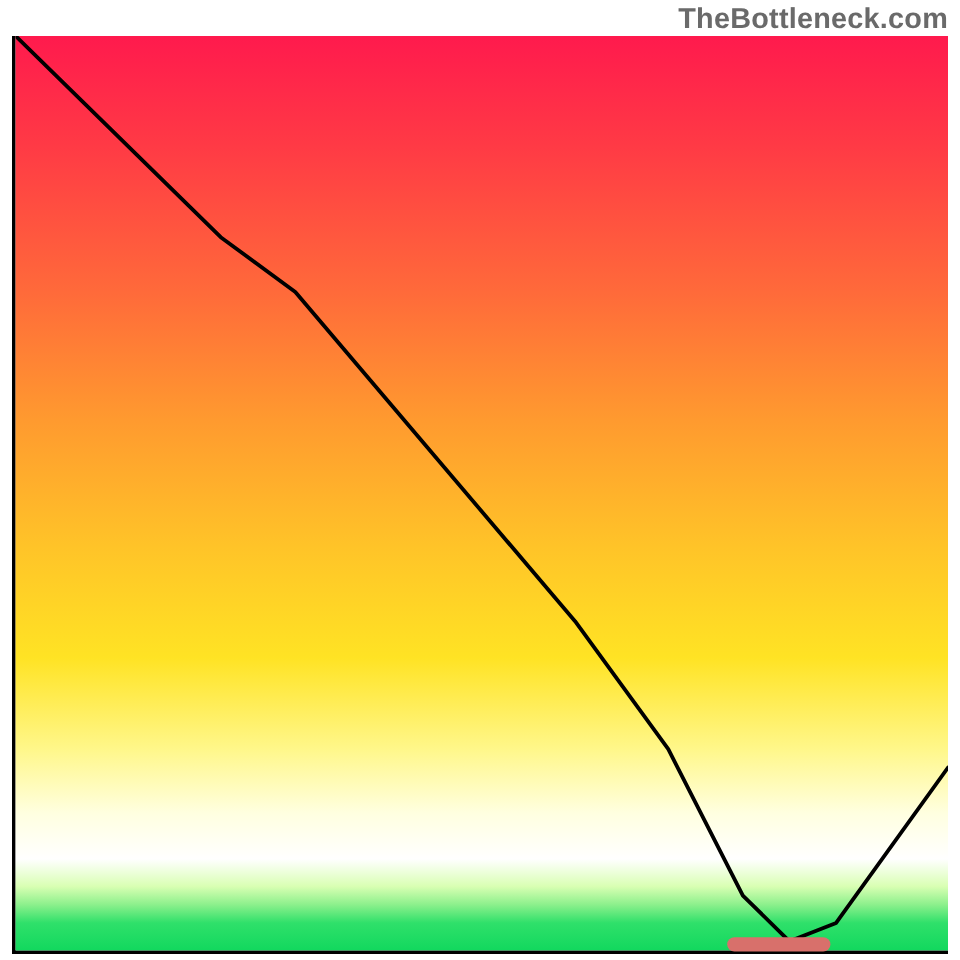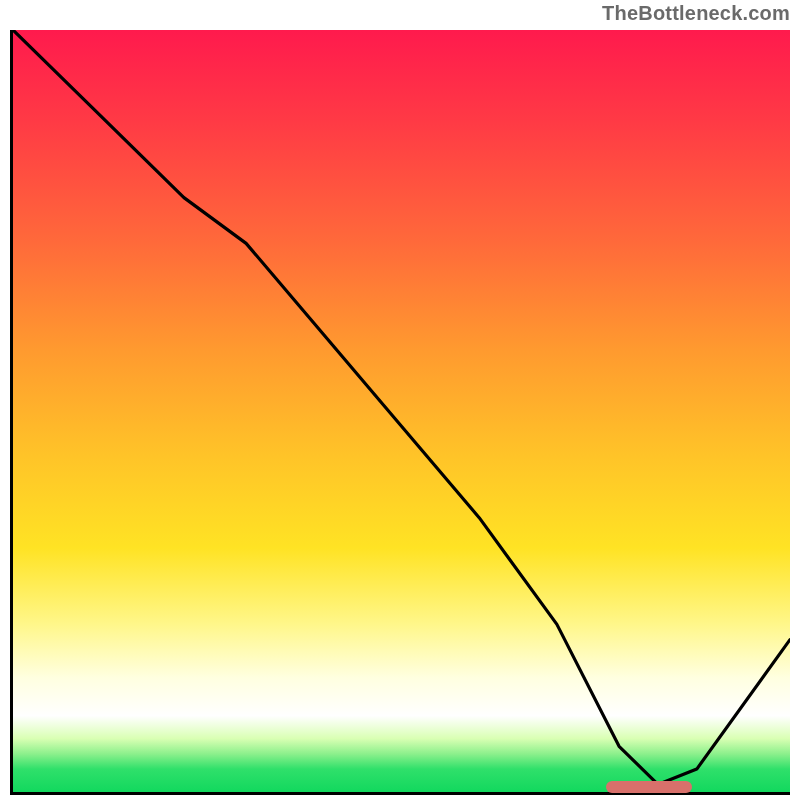--- a/index.html
+++ b/index.html
@@ -15,21 +15,21 @@
   .root {
     position: relative;
     width: 800px;
     height: 800px;
   }
 
   .watermark {
     position: absolute;
     top: 2px;
     right: 10px;
-    font-size: 20px;
+    font-size: 24px;
     font-weight: bold;
     color: #6a6a6a;
     letter-spacing: 0.2px;
   }
 
   .plot-frame {
     position: absolute;
     left: 10px;
     top: 30px;
     width: 780px;

